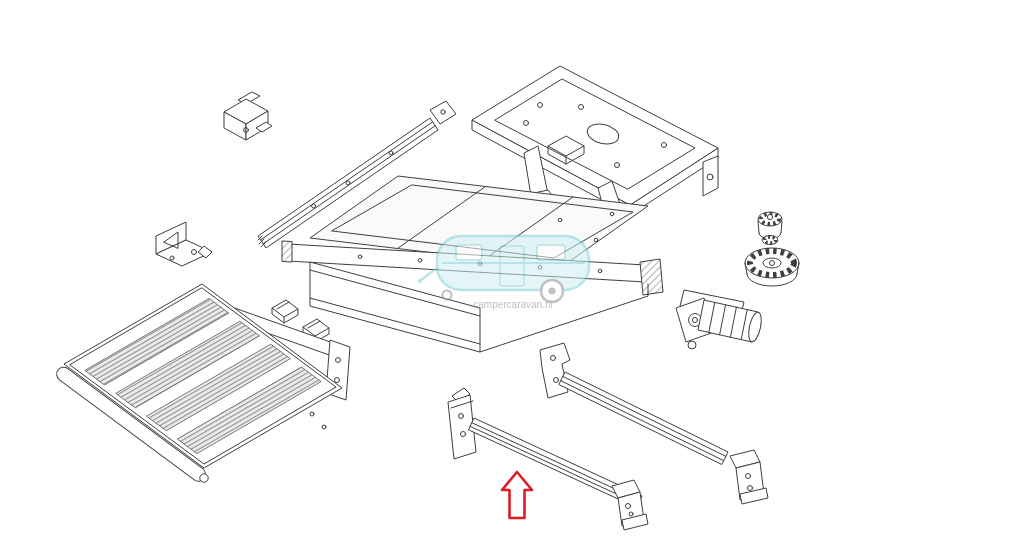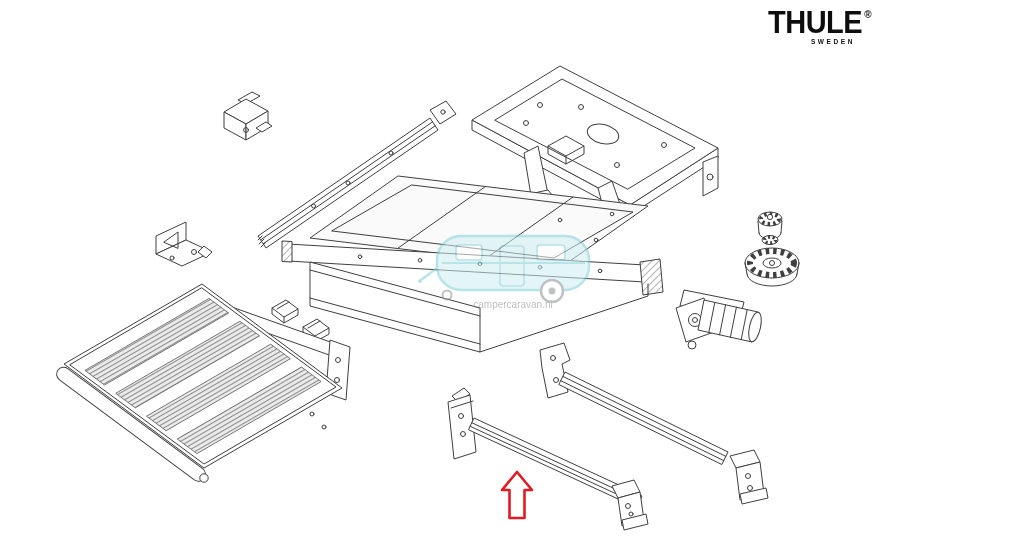--- a/index.html
+++ b/index.html
@@ -234,20 +234,14 @@
       <circle cx="552" cy="291" r="11" fill="#ffffff" stroke="#8a9096" stroke-width="2.5"></circle>
       <circle cx="552" cy="291" r="3.5" fill="#8a9096"></circle>
       <circle cx="447" cy="295" r="4.5" fill="#ffffff" stroke="#8a9096" stroke-width="2"></circle>
     </g>
     <text x="513" y="308" font-size="10" fill="#8b8b8b" text-anchor="middle" font-family="Liberation Sans, sans-serif">campercaravan.nl</text>
   </g>
 
   <path class="arrow" d="M517,472 L532,490 L524.5,490 L524.5,518 L509.5,518 L509.5,490 L502,490 Z"></path>
 </svg>
 
-<div class="logo">
-  <div class="logo-main">
-    <span>THULE</span><sup>®</sup>
-  </div>
-  <div class="logo-sub">SWEDEN</div>
+
 </div>
 
-</div>
-
 </body></html>

